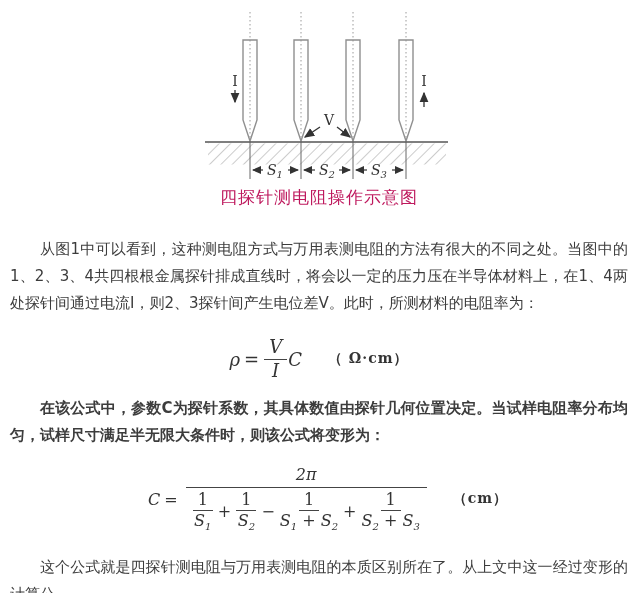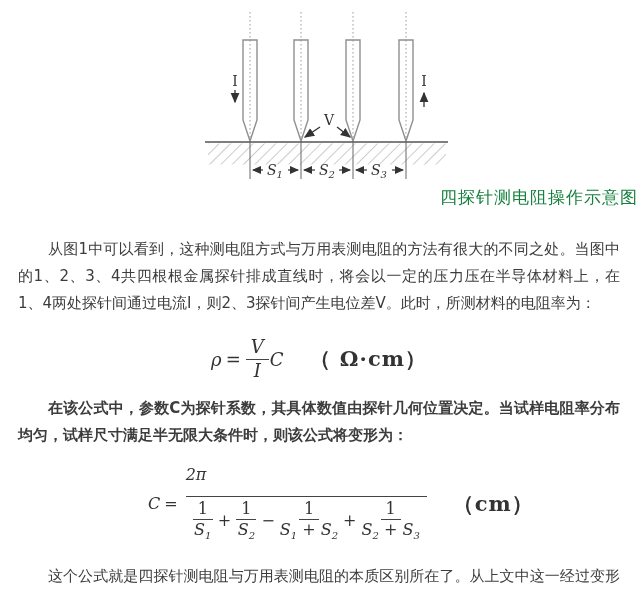--- a/index.html
+++ b/index.html
@@ -7,60 +7,60 @@
     width:638px; height:593px; overflow:hidden;
     font-family:"DejaVu Sans","Liberation Sans",sans-serif;
     color:#3c3c3c;
   }
   .page { position:relative; width:638px; height:593px; }
 
   
   .figure { padding-top:0; }
   .figure svg { display:block; }
   .caption {
-    text-align:right; font-size:17px; color:#15803d;
+    text-align:center; font-size:17px; color:#be185d;
     margin-top:4px; letter-spacing:1px;
   }
 
   
   .cl      { stroke:#9a9a9a; stroke-width:1; stroke-dasharray:1.5 2.5; }
   .probe   { fill:none; stroke:#8f8f8f; stroke-width:1.4; }
   .surface { stroke:#555; stroke-width:1.4; }
   .dl      { stroke:#666; stroke-width:1; }
   .dim     { stroke:#333; stroke-width:1.2; }
   .arrline { stroke:#333; stroke-width:1.3; }
   .slabel  { font-family:"DejaVu Serif","Liberation Serif",serif; font-size:14px; fill:#333; font-style:italic; }
   .ilabel, .vlabel { font-family:"DejaVu Serif","Liberation Serif",serif; font-size:14px; fill:#333; }
 
   
   .para {
     font-size:15px; line-height:27px; text-align:justify;
-    text-indent:2em; margin:16px; padding:0 2px;
+    text-indent:2em; margin:8px; padding:0 2px;
   }
   .p1 { margin-top:27px; }
   .p2 { margin-top:14px;font-weight:bold; }
   .p3 { margin-top:21px; }
 
   
   .formula {
     display:flex; align-items:center;
     font-family:"DejaVu Serif","Liberation Serif",serif; color:#333;
   }
   .formula-rho { justify-content:center; margin:20px 0 13px; font-size:18px; }
   .formula-c   { margin:17px 0 0 148px; font-size:16px; }
   .mvar { font-style:italic; }
   .mop  { padding:0 4px; }
-  .unit { font-weight:bold; font-style:normal; margin-left:26px; font-size:21px;
+  .unit { font-weight:bold; font-style:normal; margin-left:26px; font-size:14px;
           font-family:"DejaVu Serif","Liberation Serif",serif; letter-spacing:1px; }
   .frac { display:inline-flex; flex-direction:column; align-items:center;
           vertical-align:middle; margin:0 1px; }
   .fnum { display:block; border-bottom:1px solid #444; padding:0 5px 1px; line-height:1.15; text-align:center; }
   .fden { display:block; padding-top:1px; line-height:1.15; text-align:center; white-space:nowrap; }
   .fden sub, .bigden sub { font-size:10px; line-height:1; font-style:italic; }
-  .bigfrac { display:inline-flex; flex-direction:column; margin-left:4px;gap:9px; }
+  .bigfrac { display:inline-flex; flex-direction:column; align-items:center; margin-left:4px; }
   .bignum  { padding:0 0 3px; line-height:1.1; }
   .bigden  { display:flex; align-items:center; border-top:1.4px solid #444; padding:3px 6px 0; }
 </style>
 </head>
 <body>
 
 <div class="page">
 
   <div class="figure">
     <svg width="638" height="182" viewBox="0 0 638 182">

